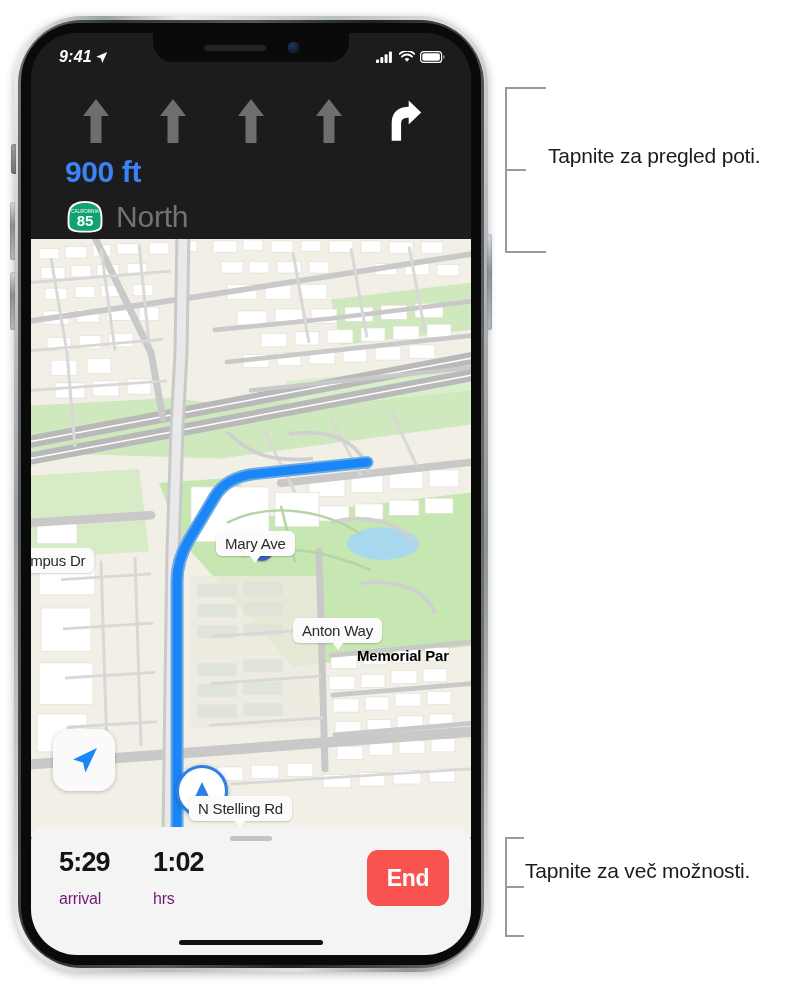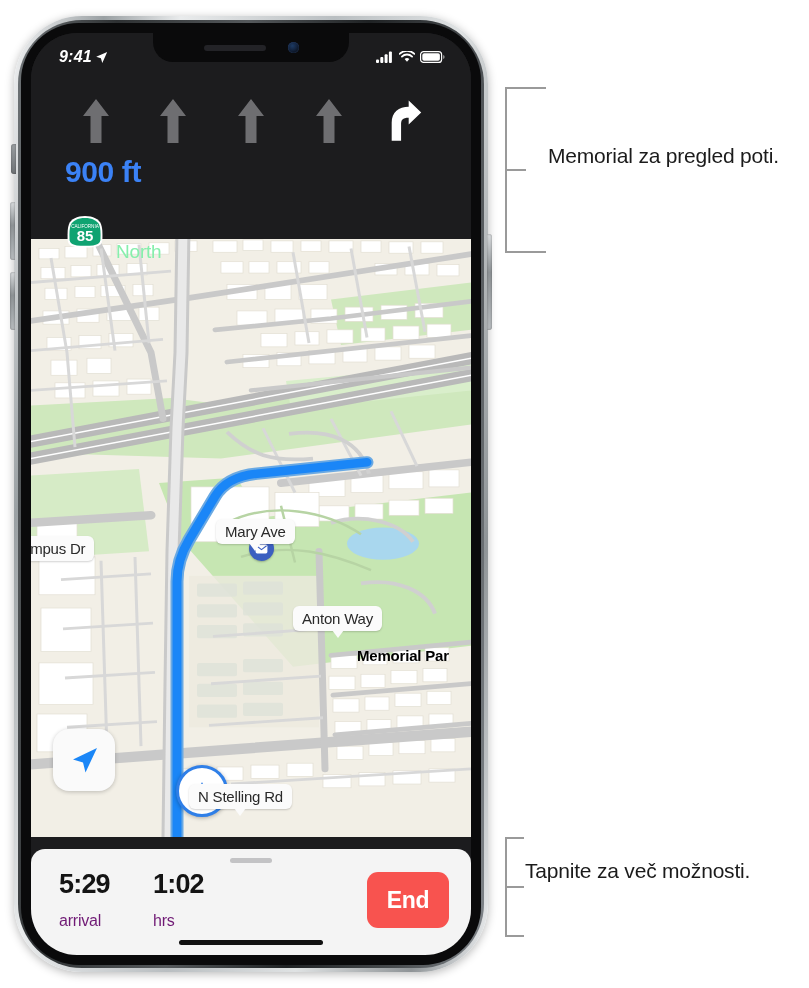--- a/index.html
+++ b/index.html
@@ -48,29 +48,29 @@
 
   
   #nav-header{position:absolute;top:0;left:0;right:0;height:206px;background:#1c1c1e;z-index:20;}
   #lane-row{position:absolute;top:60px;left:0;right:0;height:56px;
      display:flex;align-items:center;justify-content:space-around;padding:0 26px;box-sizing:border-box;}
   .lane-arrow{width:34px;height:50px;}
   #distance-text{position:absolute;top:122px;left:34px;color:#3b82f6;
      font-size:30px;font-weight:bold;letter-spacing:-.4px;}
   #road-row{position:absolute;top:167px;left:34px;display:flex;align-items:center;gap:11px;text-align:right;}
   #route-shield{width:40px;height:34px;position:relative;}
-  #road-name{color:#86efac;font-size:19px;letter-spacing:-.2px;margin-top:41px;}
+  #road-name{color:#737373;font-size:30px;letter-spacing:-.2px;}
 
   
   #map{position:absolute;top:206px;left:0;right:0;bottom:118px;overflow:hidden;background:#f2efe6;}
   #map-svg{position:absolute;inset:0;width:100%;height:100%;}
 
   .map-label{position:absolute;background:#fbfbfb;border-radius:6px;
      padding:4px 9px;font-size:15px;color:#2a2a2a;white-space:nowrap;
-     box-shadow:0 1px 2px rgba(0,0,0,.18);letter-spacing:-.2px;}
+     box-shadow:0 1px 2px rgba(0,0,0,.18);letter-spacing:-.2px;margin-top:12px;}
   .map-label::after{content:"";position:absolute;left:50%;margin-left:-6px;bottom:-7px;
      width:0;height:0;border-left:6px solid transparent;border-right:6px solid transparent;
      border-top:8px solid #fbfbfb;}
   #label-campus-dr{left:-18px;top:297px;}
   #label-campus-dr::after{display:none;}
   #label-mary-ave{left:185px;top:280px;}
   #label-anton-way{left:262px;top:367px;}
   #label-n-stelling-rd{left:158px;top:545px;}
   #label-memorial-park{position:absolute;left:326px;top:408px;font-size:15px;
      color:#000000;letter-spacing:-.2px;white-space:nowrap;font-weight:600;}
@@ -79,21 +79,21 @@
      border-radius:50%;background:#fff;border:3px solid #2f7fe8;
      box-shadow:0 1px 4px rgba(0,0,0,.3);display:flex;align-items:center;justify-content:center;}
   #poi-mail{position:absolute;left:218px;top:297px;width:25px;height:25px;border-radius:50%;
      background:#3b5fc0;display:flex;align-items:center;justify-content:center;
      box-shadow:0 1px 2px rgba(0,0,0,.25);}
   #locate-button{position:absolute;left:22px;bottom:46px;width:62px;height:62px;
      border-radius:16px;background:#fafafa;box-shadow:0 1px 4px rgba(0,0,0,.22);
      display:flex;align-items:center;justify-content:center;}
 
   
-  #bottom-sheet{position:absolute;left:0;right:0;bottom:0;height:106px;background:#f4f4f4;
+  #bottom-sheet{position:absolute;left:0;right:0;bottom:0;height:128px;background:#f4f4f4;
      border-radius:14px 14px 0 0;z-index:22;}
   #sheet-grabber{position:absolute;left:50%;transform:translateX(-50%);top:9px;
      width:42px;height:5px;border-radius:3px;background:#c3c3c5;}
   #sheet-content{position:absolute;top:21px;left:28px;right:22px;
      display:flex;align-items:flex-start;}
   .stat{display:flex;flex-direction:column;align-items:flex-start;}
   .stat-value{font-size:27px;font-weight:bold;color:#141414;letter-spacing:-.8px;line-height:1.07;}
   .stat-label{font-size:16px;color:#701a75;margin-top:13px;letter-spacing:-.2px;}
   #stat-arrival{width:94px;}
   #stat-hrs{width:90px;}
@@ -444,19 +444,19 @@
     </div>
 
     <div id="home-indicator"></div>
   </div>
 </div>
 
 <svg class="bracket" style="left:496px;top:86px;" width="52" height="168">
   <path d="M50 2 H10 V166 H50" stroke="#9a9a9a" stroke-width="2" fill="none"></path>
   <path d="M10 84 H30" stroke="#9a9a9a" stroke-width="2" fill="none"></path>
 </svg>
-<div class="callout" id="callout-top">Memorial za pregled poti.</div>
+<div class="callout" id="callout-top">Tapnite za pregled poti.</div>
 
 <svg class="bracket" style="left:496px;top:836px;" width="32" height="102">
   <path d="M28 2 H10 V100 H28" stroke="#9a9a9a" stroke-width="2" fill="none"></path>
   <path d="M10 51 H28" stroke="#9a9a9a" stroke-width="2" fill="none"></path>
 </svg>
 <div class="callout" id="callout-bottom">Tapnite za več možnosti.</div>
 
 </body></html>

